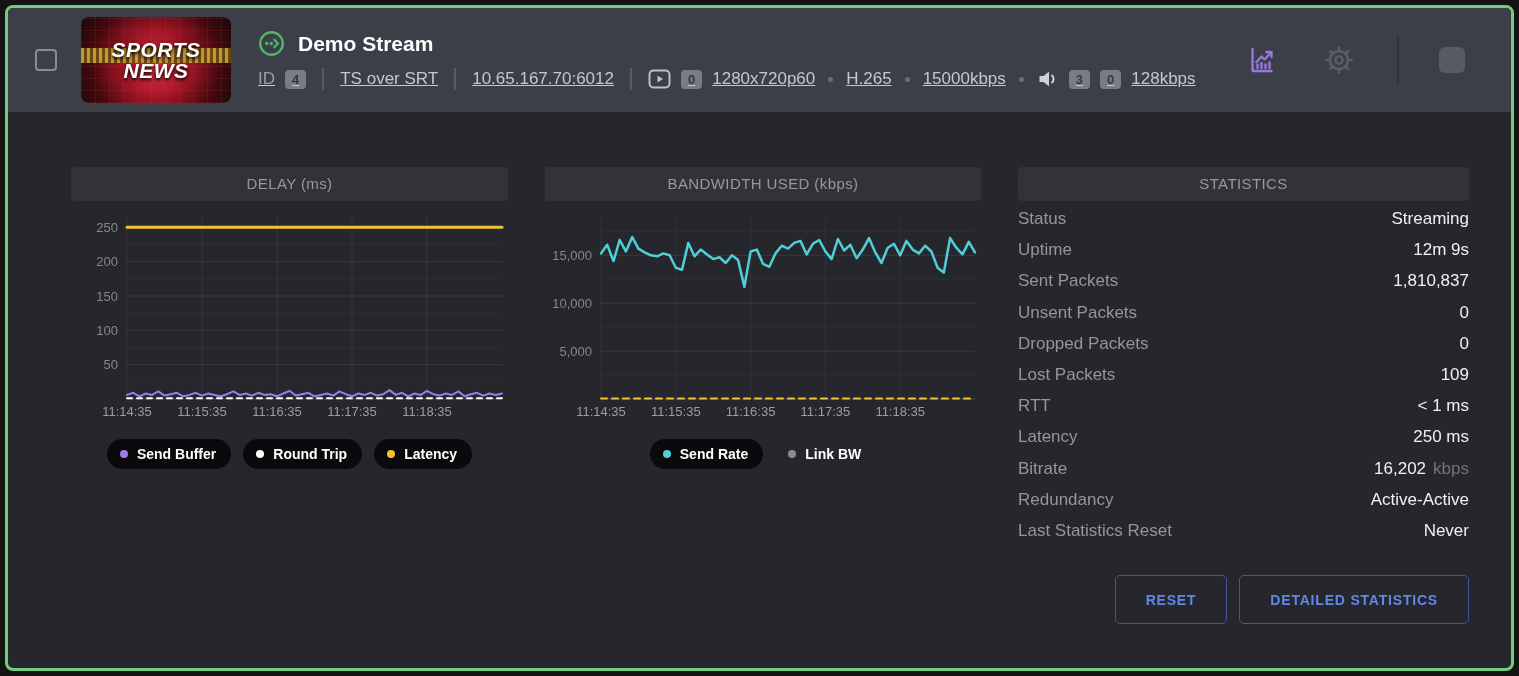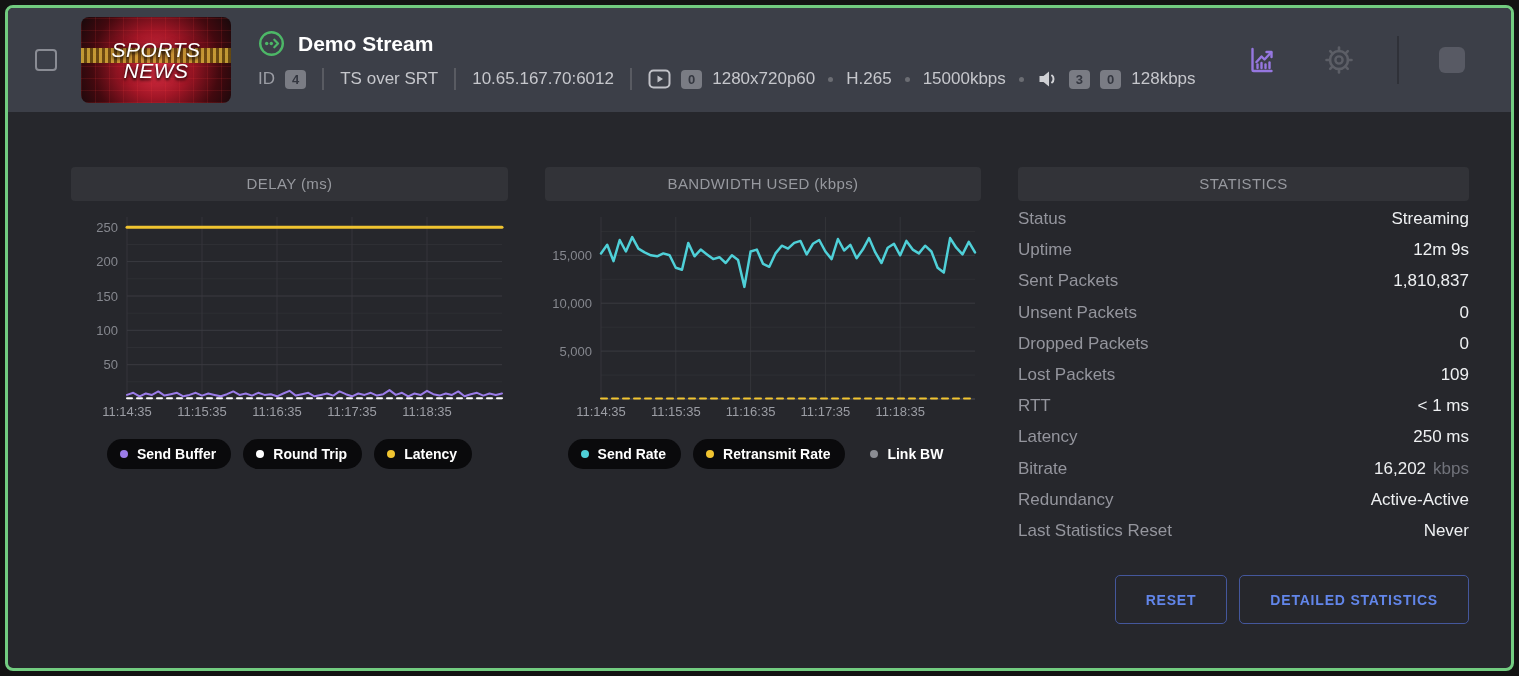--- a/index.html
+++ b/index.html
@@ -11,26 +11,26 @@
   header { height:104px; background:#3c3f48; display:flex; align-items:center; flex-shrink:0; }
   .checkbox { width:22px; height:22px; border:2px solid #8a8c94; border-radius:4px; margin-left:27px; cursor:pointer; }
   .thumb { width:150px; height:86px; border-radius:8px; margin-left:24px; position:relative; overflow:hidden; flex-shrink:0;
            background:radial-gradient(circle at 50% 55%, #e8344a 0%, #a11626 38%, #43090f 72%, #16090b 100%); cursor:pointer; }
   .thumb-grid { position:absolute; inset:0; background:
       repeating-linear-gradient(90deg, rgba(255,60,60,.12) 0 1px, transparent 1px 14px),
       repeating-linear-gradient(0deg, rgba(255,60,60,.12) 0 1px, transparent 1px 12px); }
   .thumb-stripe { position:absolute; left:0; right:0; top:36%; height:17%;
       background:repeating-linear-gradient(90deg,#d8b13a 0 3px,#6e5310 3px 6px); opacity:.85; }
   .thumb-text { position:absolute; inset:0; display:flex; flex-direction:column; align-items:center; justify-content:center; gap:0;
-      font-style:italic; font-weight:400; color:#fff; font-size:21px; line-height:21px; letter-spacing:.5px;
+      font-style:italic; font-weight:700; color:#fff; font-size:21px; line-height:21px; letter-spacing:.5px;
       text-shadow:0 2px 3px rgba(0,0,0,.8), 0 0 6px rgba(0,0,0,.6); }
   .head-info { margin-left:27px; }
   .title-row { display:flex; align-items:center; gap:13px; margin-bottom:11px; }
   .stream-title { color:#ffffff; font-size:21px; font-weight:700; }
-  .meta-row { display:flex; align-items:center; gap:10px; font-size:17px; color:#c6c7cc; }
+  .meta-row { display:flex; align-items:center; gap:10px; font-size:17px; color:#c6c7cc;text-decoration:underline; }
   .meta-label { color:#9b9da4; }
   .badge { background:#7a7c84; color:#343740; font-size:13px; font-weight:700; border-radius:4px; padding:2px 7px; line-height:15px; }
   .vsep { width:2px; height:22px; background:#595b62; margin:0 6px; }
   .dot-sep { width:5px; height:5px; border-radius:50%; background:#6b6d73; margin:0 3px; }
   .head-actions { margin-left:auto; display:flex; align-items:center; margin-right:46px; }
   .icon-btn { cursor:pointer; display:flex; align-items:center; justify-content:center; }
   .head-actions .vsep-tall { width:2px; height:48px; background:#2f3138; margin:0 40px 0 42px; }
   .stop-btn { width:26px; height:26px; background:#585a64; border-radius:6px; cursor:pointer; }
   .gear { margin-left:46px; }
 
@@ -225,24 +225,20 @@
             <text x="47" y="56.8" text-anchor="end" font-size="13" fill="#85878e">15,000</text>
             <line x1="56" x2="430" y1="196" y2="196" stroke="#4a4c52" stroke-width="1"></line>
             <polyline points="56.0,195.4 62.2,195.4 68.5,195.4 74.7,195.4 80.9,195.4 87.2,195.4 93.4,195.4 99.6,195.4 105.9,195.4 112.1,195.4 118.3,195.4 124.6,195.4 130.8,195.4 137.0,195.4 143.3,195.4 149.5,195.4 155.7,195.4 162.0,195.4 168.2,195.4 174.4,195.4 180.7,195.4 186.9,195.4 193.1,195.4 199.4,195.4 205.6,195.4 211.8,195.4 218.1,195.4 224.3,195.4 230.5,195.4 236.8,195.4 243.0,195.4 249.2,195.4 255.5,195.4 261.7,195.4 267.9,195.4 274.2,195.4 280.4,195.4 286.6,195.4 292.9,195.4 299.1,195.4 305.3,195.4 311.6,195.4 317.8,195.4 324.0,195.4 330.3,195.4 336.5,195.4 342.7,195.4 349.0,195.4 355.2,195.4 361.4,195.4 367.7,195.4 373.9,195.4 380.1,195.4 386.4,195.4 392.6,195.4 398.8,195.4 405.1,195.4 411.3,195.4 417.5,195.4 423.8,195.4 430.0,195.4" fill="none" stroke="#f0c430" stroke-width="2" stroke-dasharray="6,5" stroke-linejoin="round" stroke-linecap="round"></polyline>
             <polyline points="56.0,50.4 62.2,41.8 68.5,58.1 74.7,37.0 80.9,48.5 87.2,34.1 93.4,45.6 99.6,49.4 105.9,52.3 112.1,53.3 118.3,50.4 124.6,52.3 130.8,64.8 137.0,66.7 143.3,39.9 149.5,53.3 155.7,46.6 162.0,51.4 168.2,56.1 174.4,54.2 180.7,60.0 186.9,52.3 193.1,57.1 199.4,83.9 205.6,48.5 211.8,46.6 218.1,60.9 224.3,63.8 230.5,50.4 236.8,42.7 243.0,45.6 249.2,39.9 255.5,37.9 261.7,51.4 267.9,40.8 274.2,37.0 280.4,48.5 286.6,56.1 292.9,36.0 299.1,47.5 305.3,41.8 311.6,55.2 317.8,46.6 324.0,35.1 330.3,49.4 336.5,60.0 342.7,44.7 349.0,40.8 355.2,52.3 361.4,37.9 367.7,46.6 373.9,50.4 380.1,42.7 386.4,48.5 392.6,64.8 398.8,69.6 405.1,35.1 411.3,44.7 417.5,51.4 423.8,38.9 430.0,49.4" fill="none" stroke="#4fd0d8" stroke-width="2.5" stroke-linejoin="round" stroke-linecap="round"></polyline>
           </svg>
         <div class="legend">
             <span class="pill">
               <span class="dot" style="background: rgb(79, 208, 216);"></span>
               <span>Send Rate</span>
             </span>
-            <span class="pill">
-              <span class="dot" style="background: rgb(240, 196, 48);"></span>
-              <span>Retransmit Rate</span>
-            </span>
             <span class="pill off">
               <span class="dot" style="background: rgb(139, 141, 147);"></span>
               <span>Link BW</span>
             </span>
           </div>
       </section>
 
       <section class="panel stats-panel">
         <div class="panel-title">STATISTICS</div>
         <div class="stats-rows" id="stats-rows">

